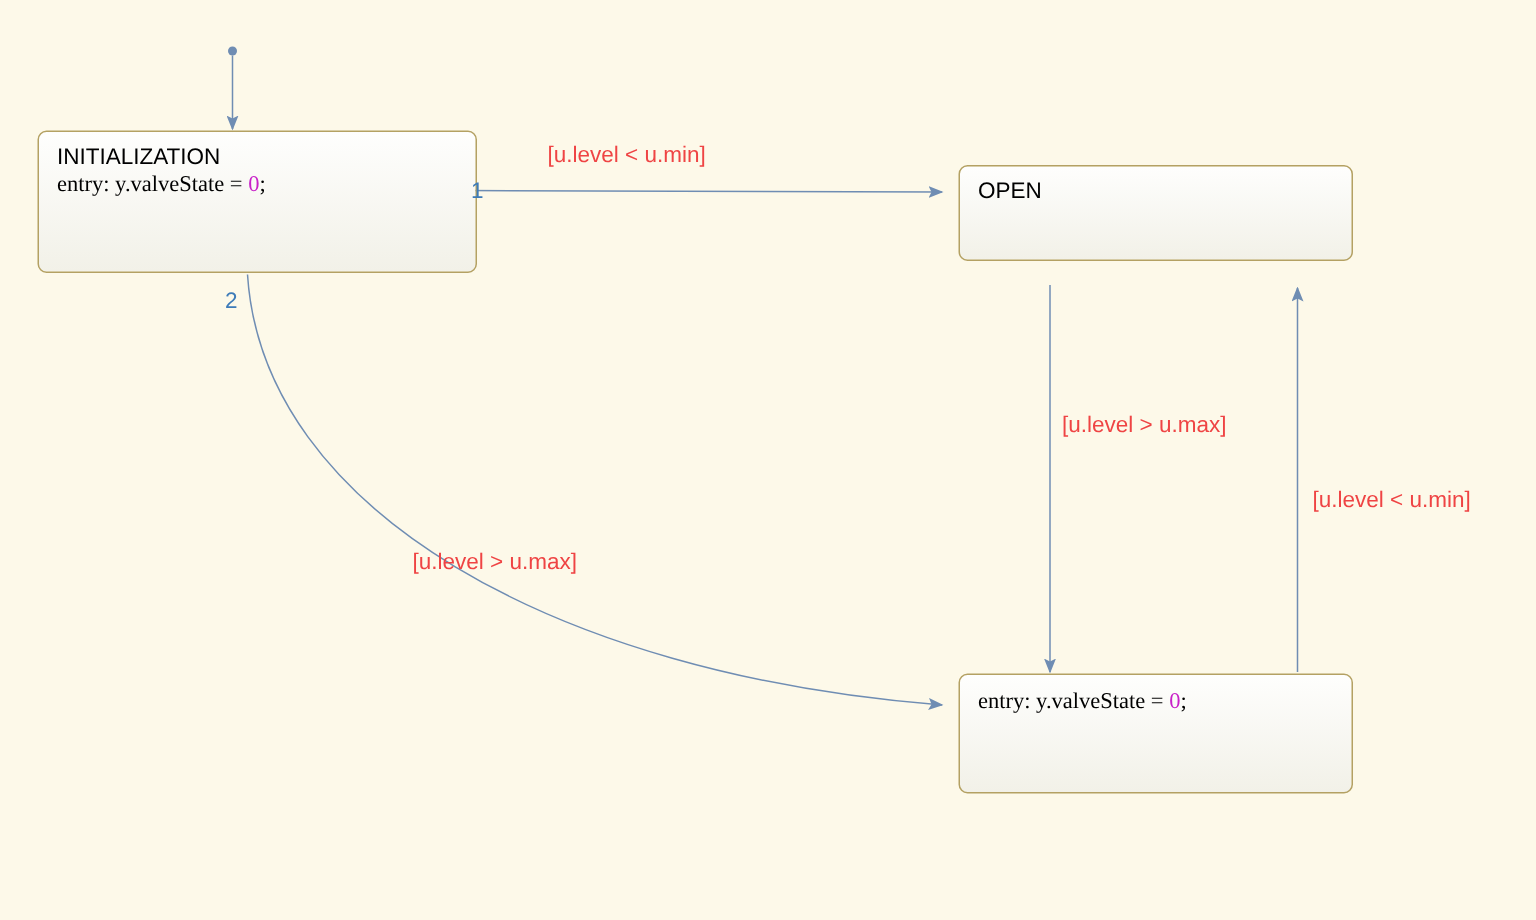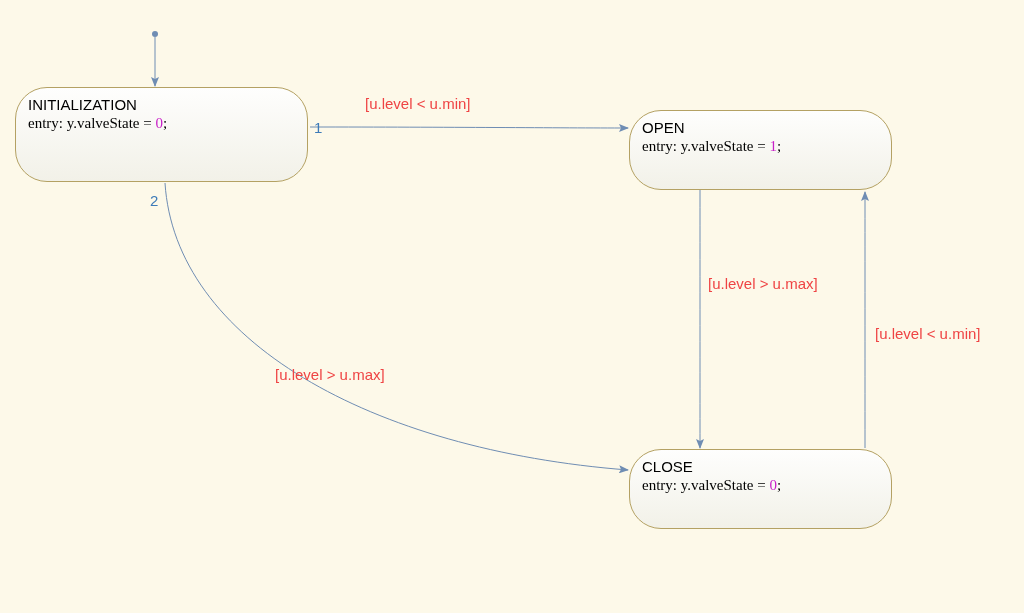--- a/index.html
+++ b/index.html
@@ -17,23 +17,24 @@
     width: 1024px;
     height: 613px;
     overflow: hidden;
   }
 
   
   .state {
     position: absolute;
     background: linear-gradient(180deg, #fefefd 0%, #f2f1e8 100%);
     border: 1px solid #b4a163;
-    border-radius: 32px;
+    border-radius: 6px;
     padding: 8px 12px 10px 12px;
     box-sizing: border-box;
+    margin-left: 10px;
   }
   .state .title {
     font-weight: 400;
   }
   .state .entry-line {
     margin-top: 2px;
     white-space: nowrap;
     font-family: Liberation Serif, serif;
   }
   .num {
@@ -85,29 +86,25 @@
     <path d="M865,448 C865,350 865,260 865,192" stroke="#6f8db3" stroke-width="1" fill="none" marker-end="url(#arrowhead)"></path>
   </svg>
 
   <div class="state" style="left:15px; top:87px; width:293px; height:95px;">
     <div class="title">INITIALIZATION</div>
     <div class="entry-line">
       <span>entry: y.valveState = </span><span class="num">0</span><span>;</span>
     </div>
   </div>
 
-  <div class="state" style="left:629px; top:110px; width:263px; height:80px;">
+  <div class="state" style="left:629px; top:110px; width:263px; height:64px;">
     <div class="title">OPEN</div>
-    <div class="entry-line">
-      <span>entry: y.valveState = </span><span class="num">1</span><span>;</span>
-    </div>
   </div>
 
   <div class="state" style="left:629px; top:449px; width:263px; height:80px;">
-    <div class="title">CLOSE</div>
     <div class="entry-line">
       <span>entry: y.valveState = </span><span class="num">0</span><span>;</span>
     </div>
   </div>
 
   <div class="prio" style="left:314px; top:119px;">1</div>
   <div class="tlabel" style="left:365px; top:95px;">[u.level &lt; u.min]</div>
 
   <div class="prio" style="left:150px; top:192px;">2</div>
   <div class="tlabel" style="left:275px; top:366px;">[u.level &gt; u.max]</div>

